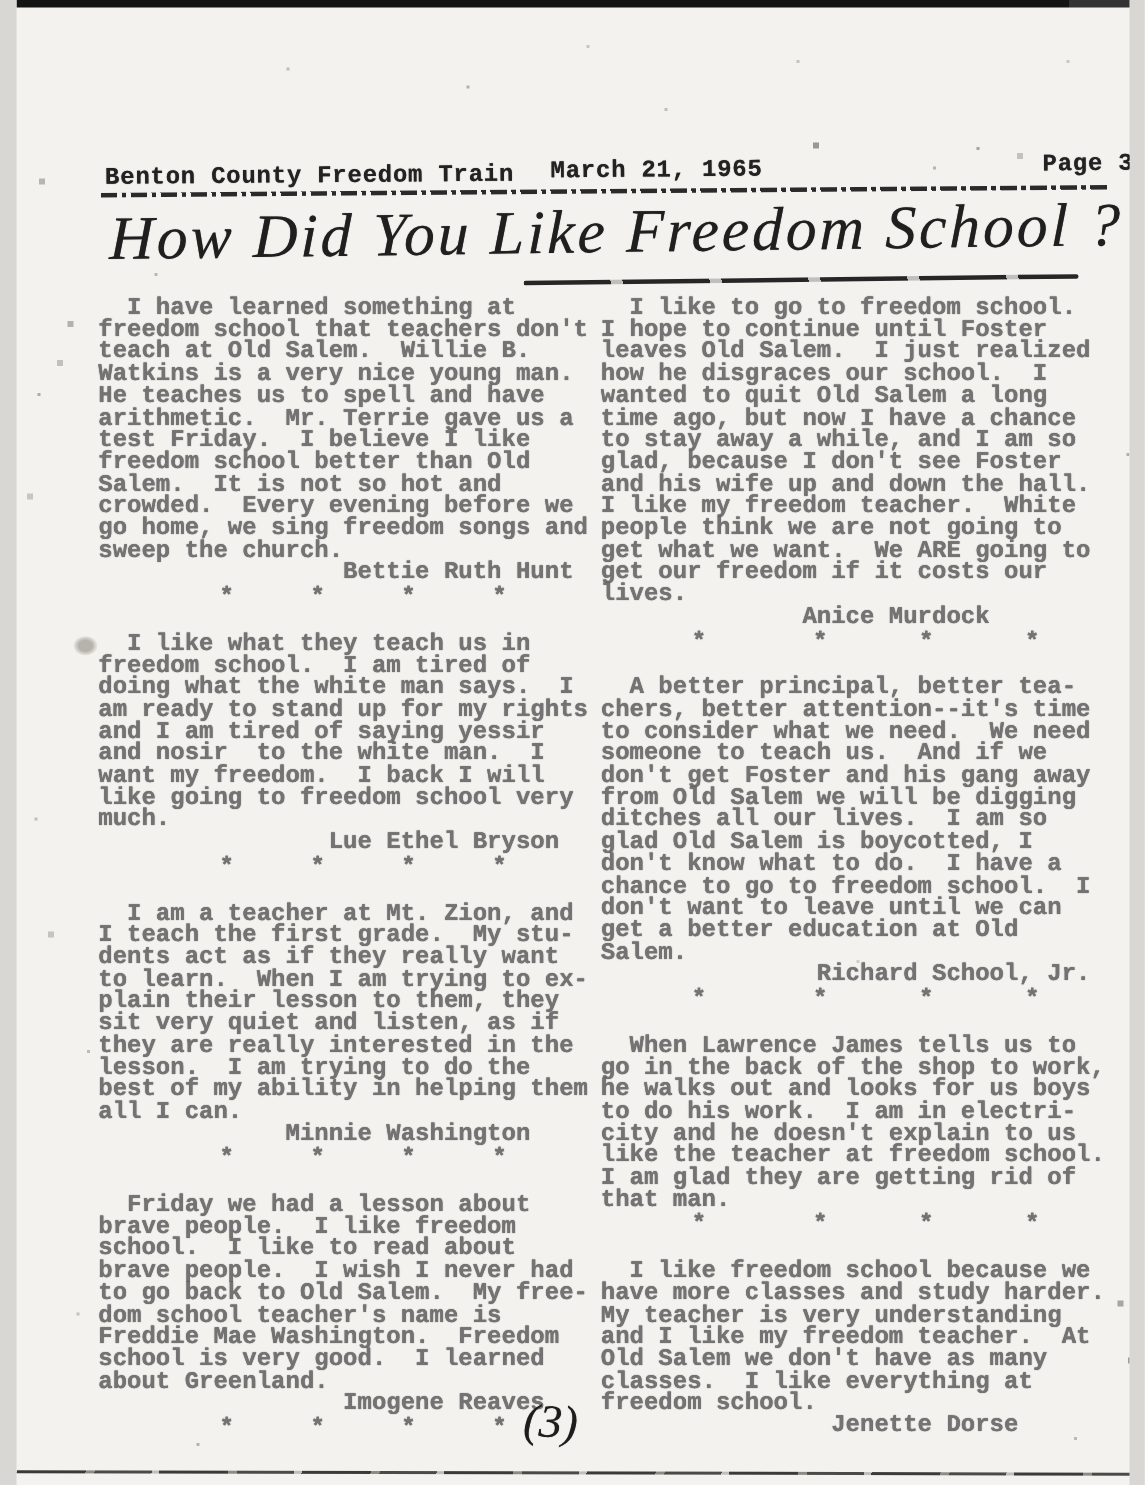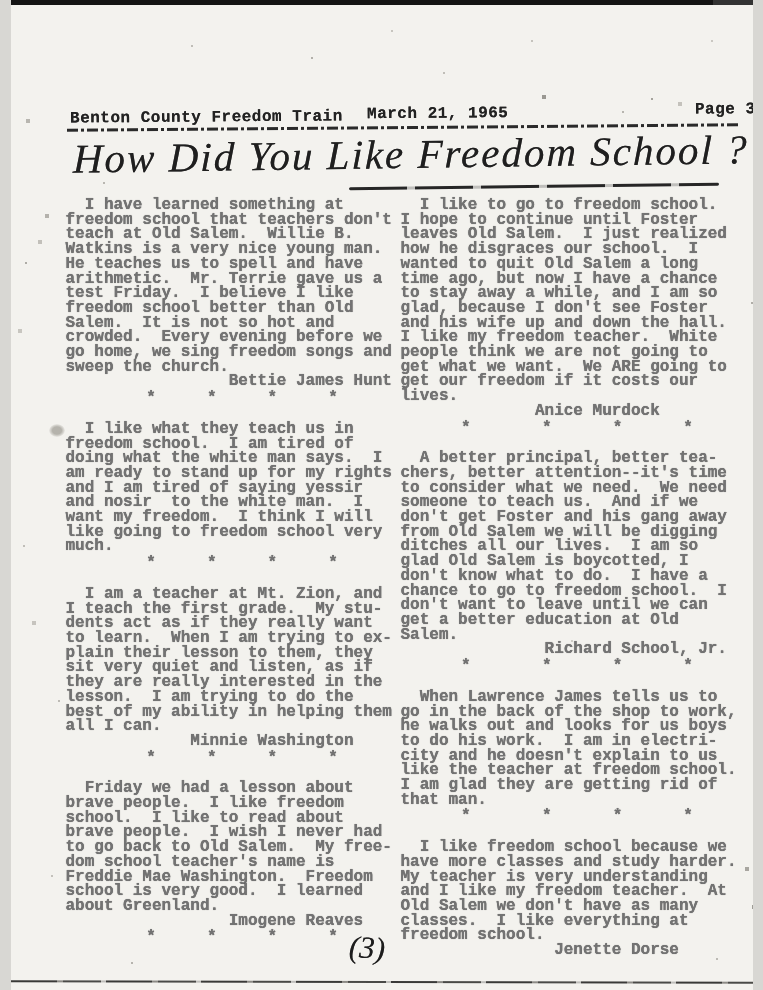--- a/index.html
+++ b/index.html
@@ -126,33 +126,34 @@
 teach at Old Salem.  Willie B.
 Watkins is a very nice young man.
 He teaches us to spell and have
 arithmetic.  Mr. Terrie gave us a
 test Friday.  I believe I like
 freedom school better than Old
 Salem.  It is not so hot and
 crowded.  Every evening before we
 go home, we sing freedom songs and
 sweep the church.</p>
-      <p class="sig">                 Bettie James Hunt</p>
+      <p class="sig">                 Bettie Ruth Hunt</p>
       <p class="sep">        *     *     *     *</p>
     </div>
     <div class="letter">
       <p class="body">  I like what they teach us in
 freedom school.  I am tired of
 doing what the white man says.  I
 am ready to stand up for my rights
 and I am tired of saying yessir
 and nosir  to the white man.  I
-want my freedom.  I think I will
+want my freedom.  I back I will
 like going to freedom school very
 much.</p>
+      <p class="sig">                Lue Ethel Bryson</p>
       <p class="sep">        *     *     *     *</p>
     </div>
     <div class="letter">
       <p class="body">  I am a teacher at Mt. Zion, and
 I teach the first grade.  My stu-
 dents act as if they really want
 to learn.  When I am trying to ex-
 plain their lesson to them, they
 sit very quiet and listen, as if
 they are really interested in the

